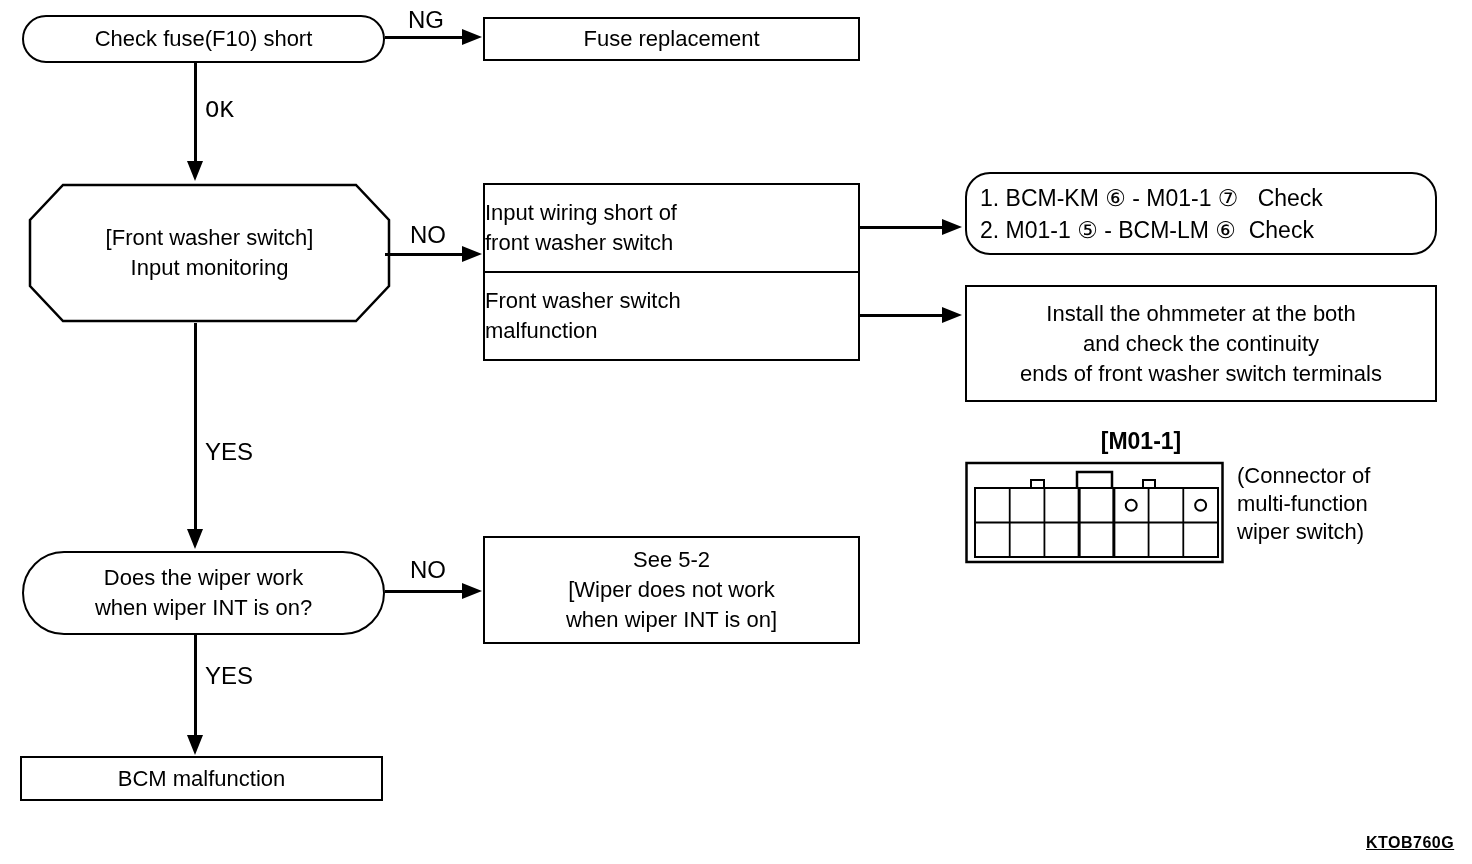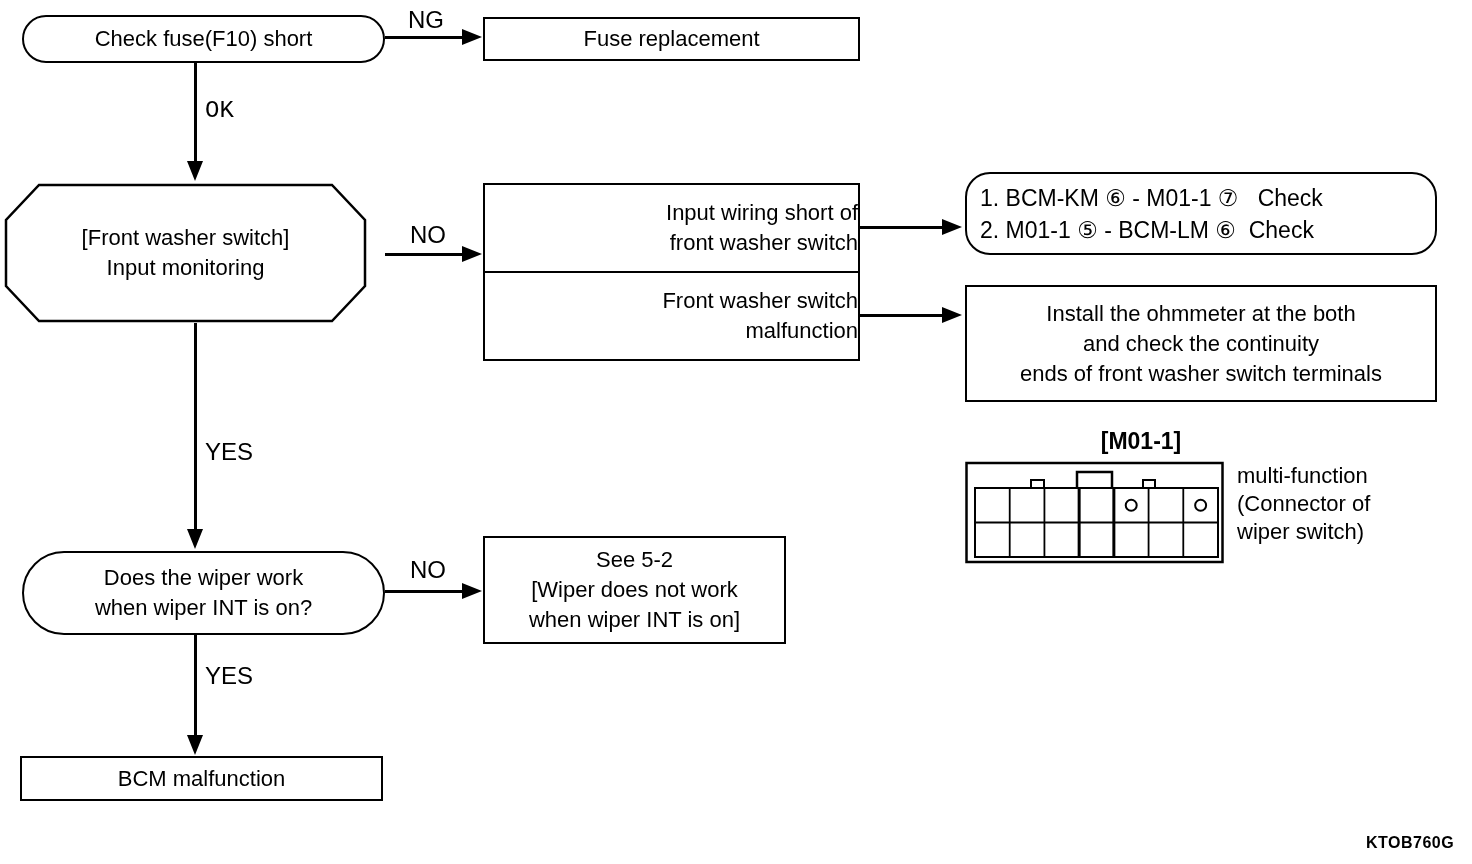--- a/index.html
+++ b/index.html
@@ -9,39 +9,39 @@
   }
   .canvas{position:absolute;left:0;top:0;width:1472px;height:864px;padding-left:20px;}
   .box{
     position:absolute;box-sizing:border-box;background:#fff;border:2.5px solid #000;
     display:flex;flex-direction:column;align-items:center;justify-content:center;
     text-align:center;font-size:22px;line-height:30px;
   }
   .stadium{border-radius:999px;}
   .split{padding:0;}
   .split .cell{
-    width:100%;flex:1;display:flex;flex-direction:column;align-items:flex-end;justify-content:center;
+    width:100%;flex:1;display:flex;flex-direction:column;align-items:flex-start;justify-content:center;
   }
   .split .cell + .cell{border-top:2.5px solid #000;}
   .left-align{align-items:flex-start;text-align:left;padding-left:13px;font-size:23px;line-height:32px;}
   .pre{white-space:pre;}
   .octagon-wrap{position:absolute;}
   .octagon-text{
     position:absolute;left:0;top:0;width:100%;height:100%;
     display:flex;flex-direction:column;align-items:center;justify-content:center;
     text-align:center;font-size:22px;line-height:30px;
   }
   .elabel{position:absolute;font-size:24px;}
   .hline{position:absolute;height:2.5px;background:#000;}
   .vline{position:absolute;width:2.5px;background:#000;}
   .tri-right{position:absolute;width:0;height:0;border-top:8px solid transparent;border-bottom:8px solid transparent;border-left:20px solid #000;}
   .tri-down{position:absolute;width:0;height:0;border-left:8px solid transparent;border-right:8px solid transparent;border-top:20px solid #000;}
   .conn-title{position:absolute;font-weight:bold;font-size:23px;text-align:center;}
   .conn-caption{position:absolute;font-size:22px;line-height:28px;text-align:left;}
-  .code-label{position:absolute;font-size:16px;font-weight:bold;letter-spacing:.5px;}
+  .code-label{position:absolute;font-size:16px;font-weight:bold;letter-spacing:.5px;text-decoration:underline;}
 </style>
 </head>
 <body>
 
 <div class="canvas">
 
   <div class="box stadium" style="left:22px;top:15px;width:363px;height:48px;">
     <span>Check fuse(F10) short</span>
   </div>
 
@@ -50,21 +50,21 @@
   <div class="tri-right" style="left:462px;top:29px;"></div>
 
   <div class="box" style="left:483px;top:17px;width:377px;height:44px;">
     <span>Fuse replacement</span>
   </div>
 
   <div class="vline" style="left:194px;top:63px;height:100px;"></div>
   <div class="tri-down" style="left:187px;top:161px;"></div>
   <div class="elabel" style="left:205px;top:97px;font-family:Liberation Mono, monospace;">OK</div>
 
-  <div class="octagon-wrap" style="left:4px;top:183px;width:363px;height:140px;">
+  <div class="octagon-wrap" style="left:28px;top:183px;width:363px;height:140px;">
     <svg width="363" height="140" viewBox="0 0 363 140">
       <polygon points="35,2 328,2 361,37 361,103 328,138 35,138 2,103 2,37" fill="#ffffff" stroke="#000000" stroke-width="2.5"></polygon>
     </svg>
     <div class="octagon-text">
       <span>[Front washer switch]</span>
       <span>Input monitoring</span>
     </div>
   </div>
 
   <div class="elabel" style="left:410px;top:221px;">NO</div>
@@ -111,39 +111,39 @@
         <line x1="114.14285714285714" y1="27" x2="114.14285714285714" y2="96" stroke="#000" stroke-width="3"></line>
         <line x1="148.85714285714286" y1="27" x2="148.85714285714286" y2="96" stroke="#000" stroke-width="3"></line>
         <line x1="183.57142857142858" y1="27" x2="183.57142857142858" y2="96" stroke="#000" stroke-width="1.8"></line>
         <line x1="218.28571428571428" y1="27" x2="218.28571428571428" y2="96" stroke="#000" stroke-width="1.8"></line>
         <line x1="10" y1="61.5" x2="253" y2="61.5" stroke="#000" stroke-width="1.8"></line>
         <circle cx="166.21428571428572" cy="44.25" r="5.5" fill="#fff" stroke="#000" stroke-width="2"></circle>
         <circle cx="235.64285714285714" cy="44.25" r="5.5" fill="#fff" stroke="#000" stroke-width="2"></circle>
       </svg>
   </div>
   <div class="conn-caption" style="left:1237px;top:462px;width:190px;">
+    <div>(Connector of</div>
     <div>multi-function</div>
-    <div>(Connector of</div>
     <div>wiper switch)</div>
   </div>
 
   <div class="vline" style="left:194px;top:323px;height:207px;"></div>
   <div class="tri-down" style="left:187px;top:529px;"></div>
   <div class="elabel" style="left:205px;top:438px;">YES</div>
 
   <div class="box stadium" style="left:22px;top:551px;width:363px;height:84px;">
     <span>Does the wiper work</span>
     <span>when wiper INT is on?</span>
   </div>
 
   <div class="elabel" style="left:410px;top:556px;">NO</div>
   <div class="hline" style="left:385px;top:590px;width:80px;"></div>
   <div class="tri-right" style="left:462px;top:583px;"></div>
 
-  <div class="box" style="left:483px;top:536px;width:303px;height:108px;">
+  <div class="box" style="left:483px;top:536px;width:377px;height:108px;">
     <span>See 5-2</span>
     <span>[Wiper does not work</span>
     <span>when wiper INT is on]</span>
   </div>
 
   <div class="vline" style="left:194px;top:635px;height:100px;"></div>
   <div class="tri-down" style="left:187px;top:735px;"></div>
   <div class="elabel" style="left:205px;top:662px;">YES</div>
 
   <div class="box" style="left:20px;top:756px;width:363px;height:45px;">

